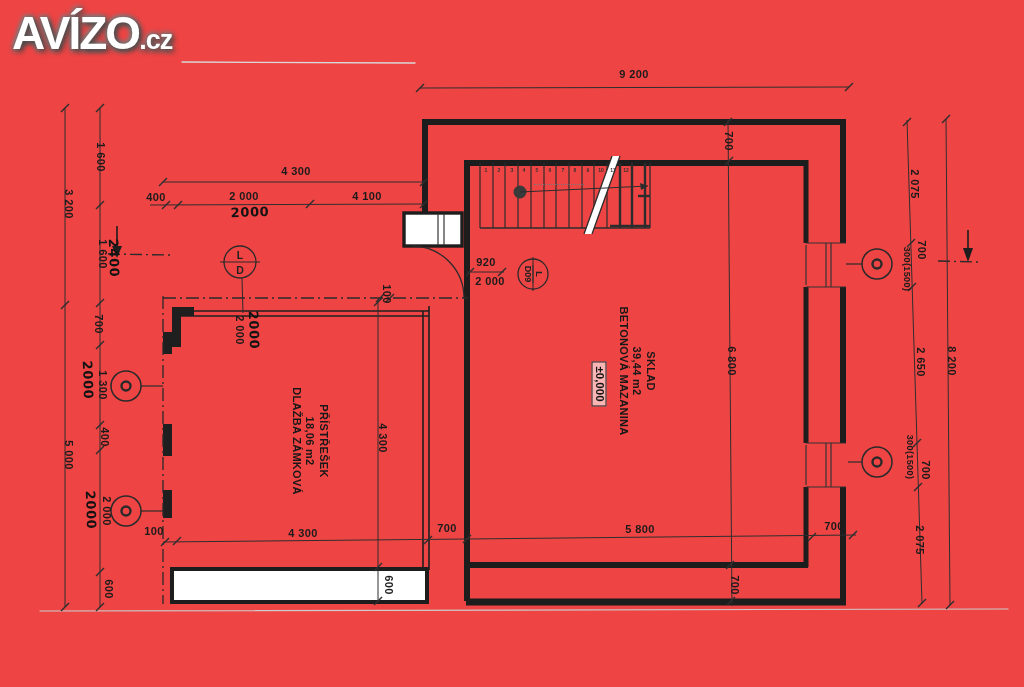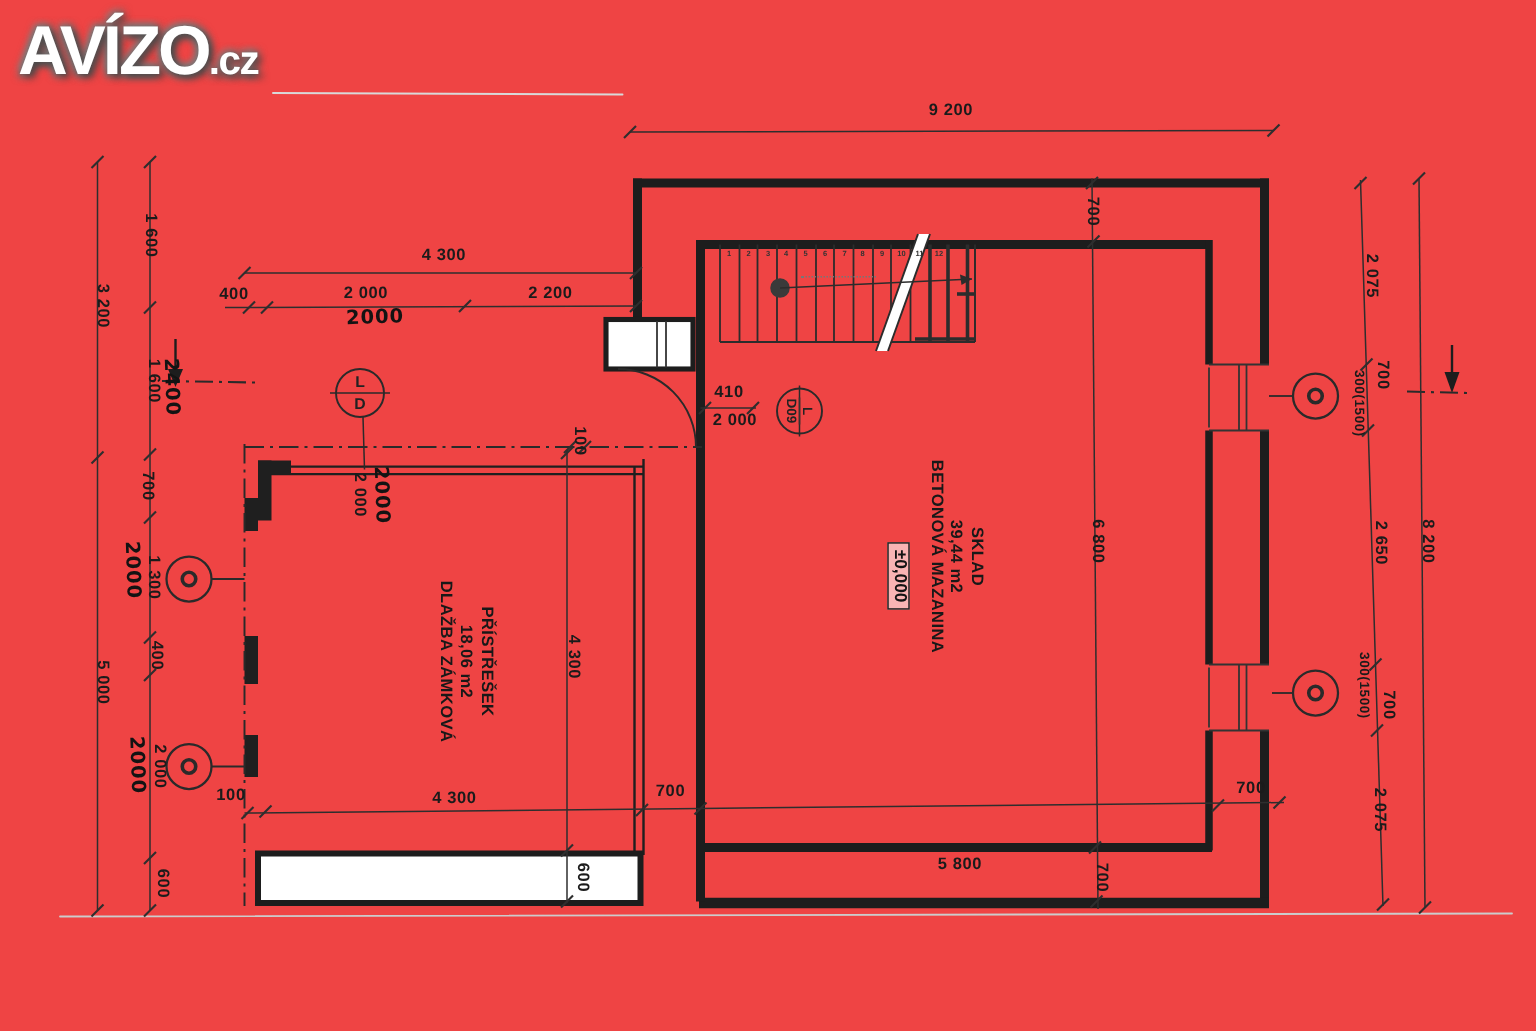--- a/index.html
+++ b/index.html
@@ -256,27 +256,27 @@
     <span>L</span>
     <span class="sep"></span>
     <span>D09</span>
   </div>
 
   <span class="lbl" style="left:634px;top:74px;">9 200</span>
   <span class="lbl" style="left:296px;top:171px;">4 300</span>
   <span class="lbl" style="left:156px;top:197px;">400</span>
   <span class="lbl" style="left:244px;top:196px;">2 000</span>
   <span class="lbl h" style="left:250px;top:212px;">2000</span>
-  <span class="lbl" style="left:367px;top:196px;">2 200</span>
-  <span class="lbl" style="left:486px;top:262px;">410</span>
+  <span class="lbl" style="left:367px;top:196px;">4 100</span>
+  <span class="lbl" style="left:486px;top:262px;">920</span>
   <span class="lbl" style="left:490px;top:281px;">2 000</span>
   <span class="lbl" style="left:154px;top:531px;">100</span>
   <span class="lbl" style="left:303px;top:533px;">4 300</span>
   <span class="lbl" style="left:447px;top:528px;">700</span>
-  <span class="lbl" style="left:640px;top:529px;margin-top:48px;">5 800</span>
+  <span class="lbl" style="left:640px;top:529px;">5 800</span>
   <span class="lbl" style="left:834px;top:526px;">700</span>
 
   <span class="lbl r" style="left:68px;top:204px;">3 200</span>
   <span class="lbl r" style="left:68px;top:455px;">5 000</span>
   <span class="lbl r" style="left:100px;top:157px;">1 600</span>
   <span class="lbl r" style="left:102px;top:254px;">1 600</span>
   <span class="lbl r h" style="left:114px;top:258px;">2400</span>
   <span class="lbl r" style="left:98px;top:324px;">700</span>
   <span class="lbl r" style="left:102px;top:385px;">1 300</span>
   <span class="lbl r h" style="left:88px;top:380px;">2000</span>

